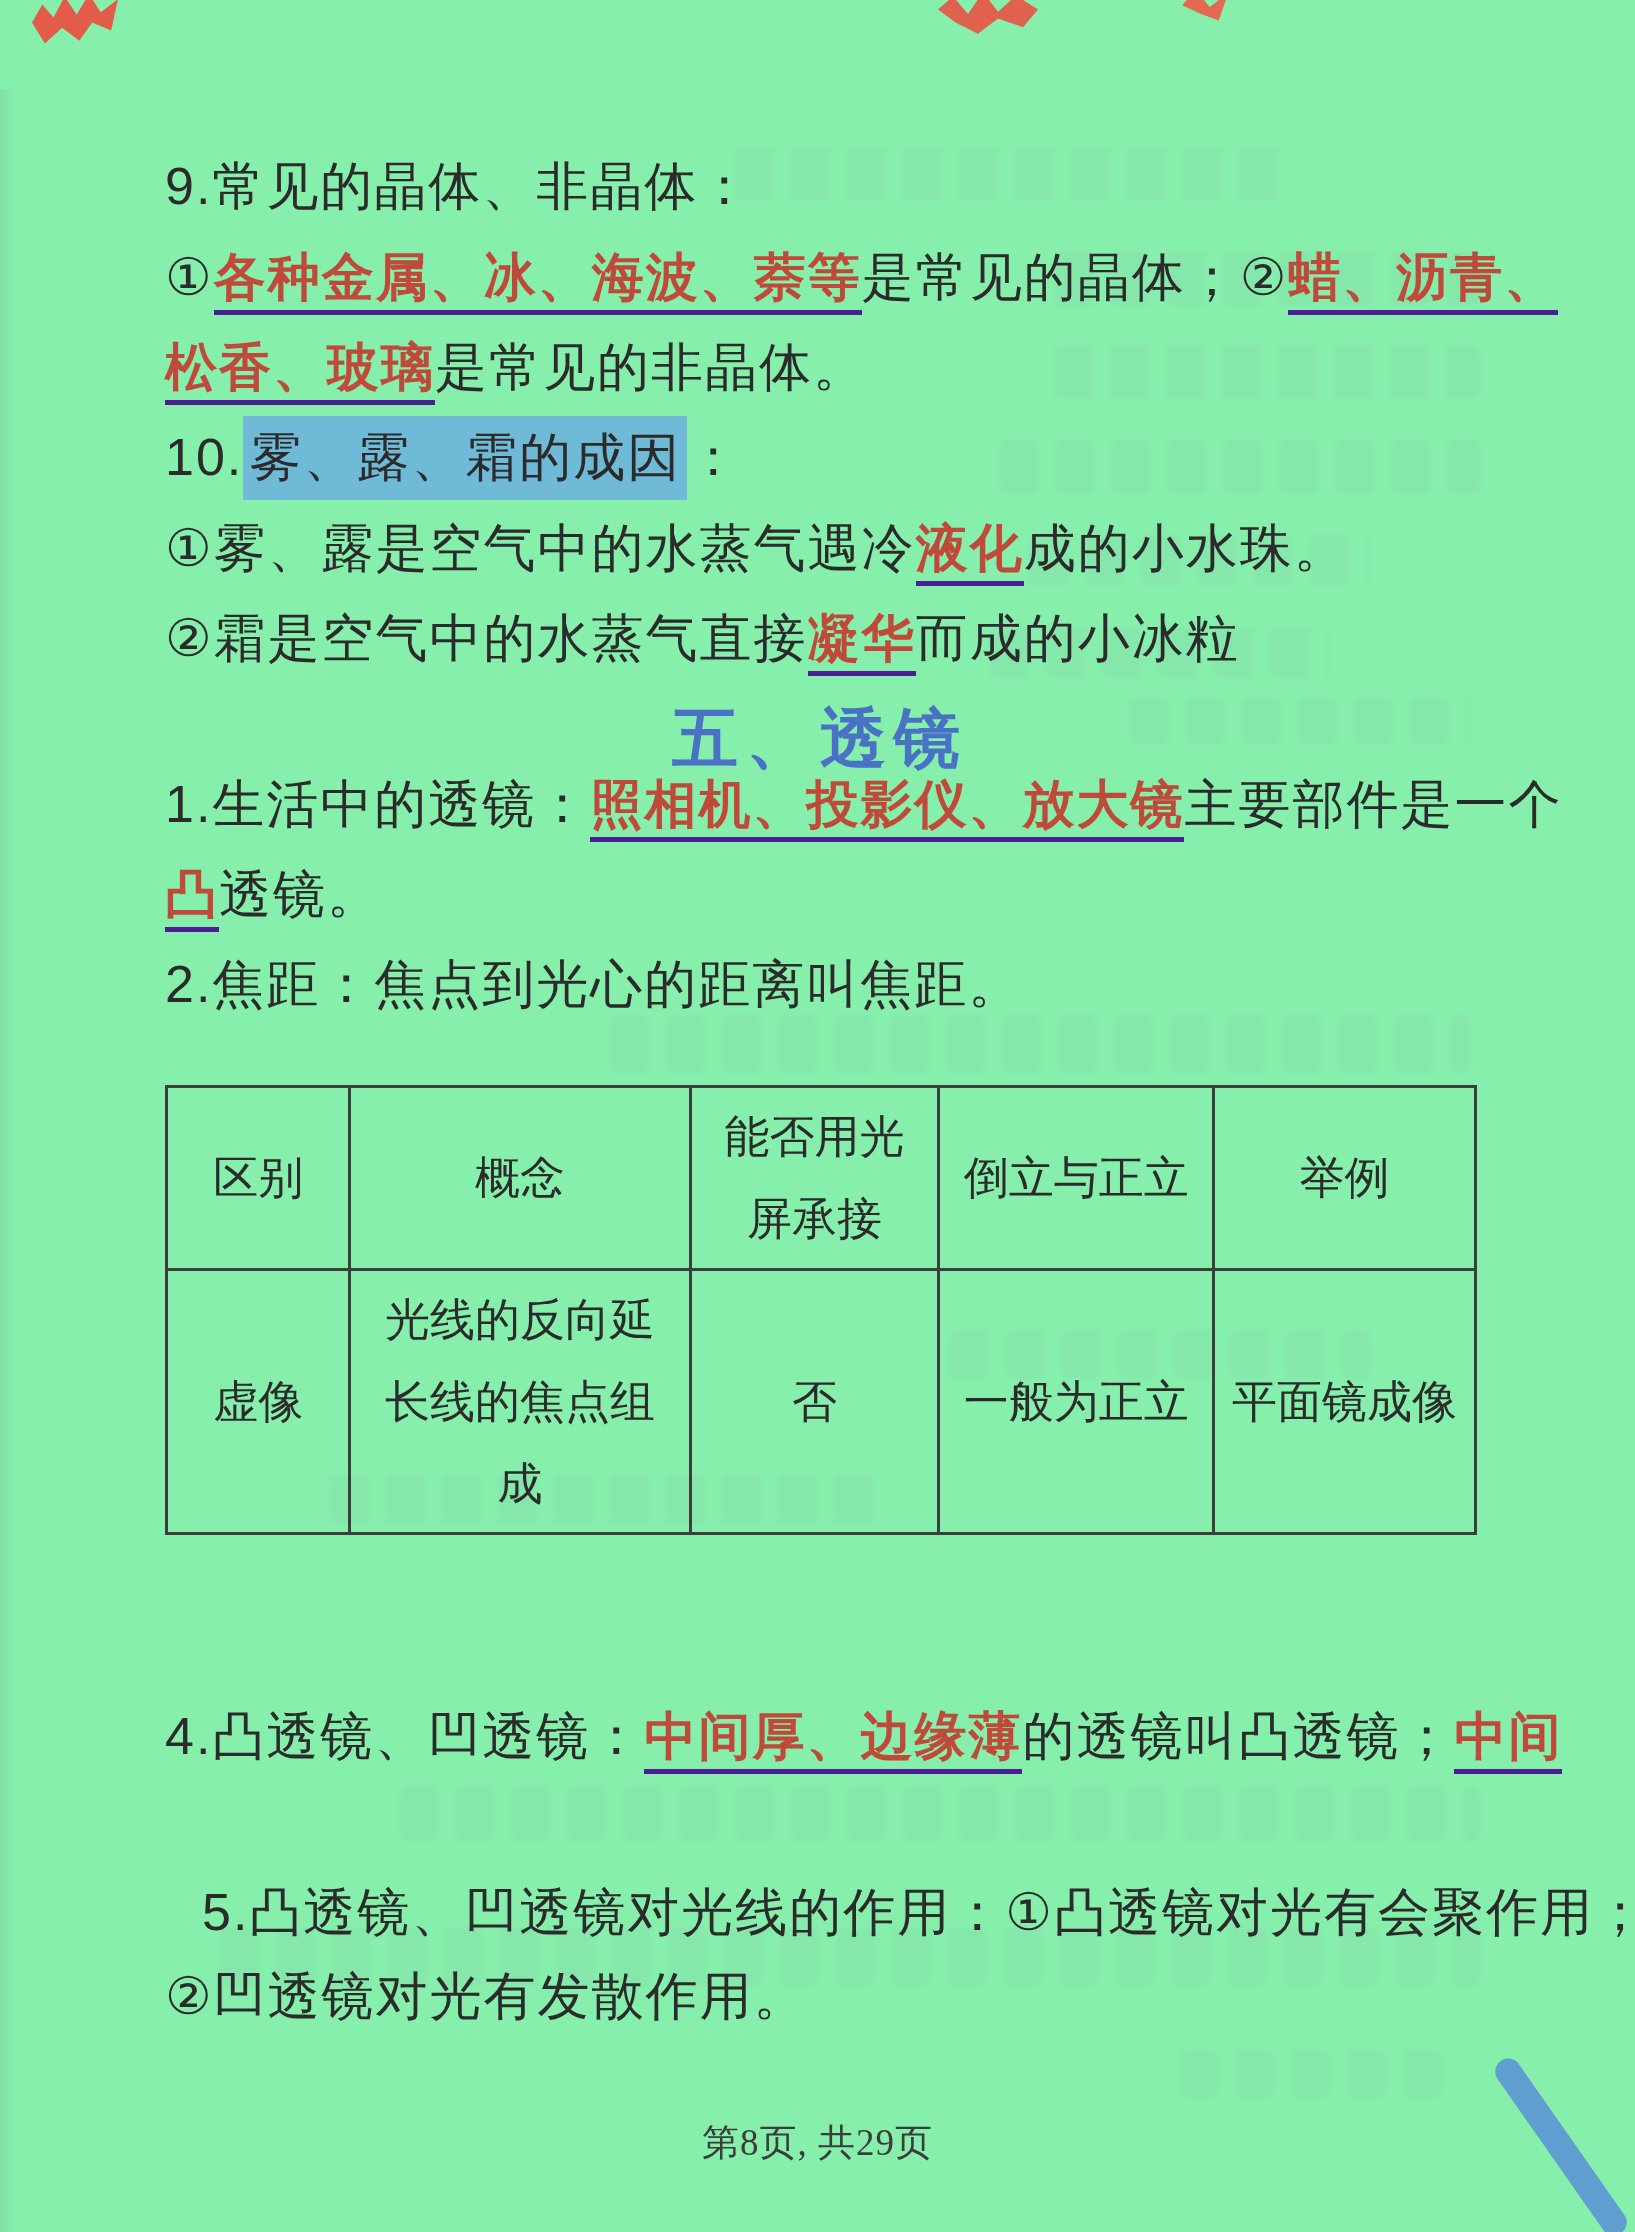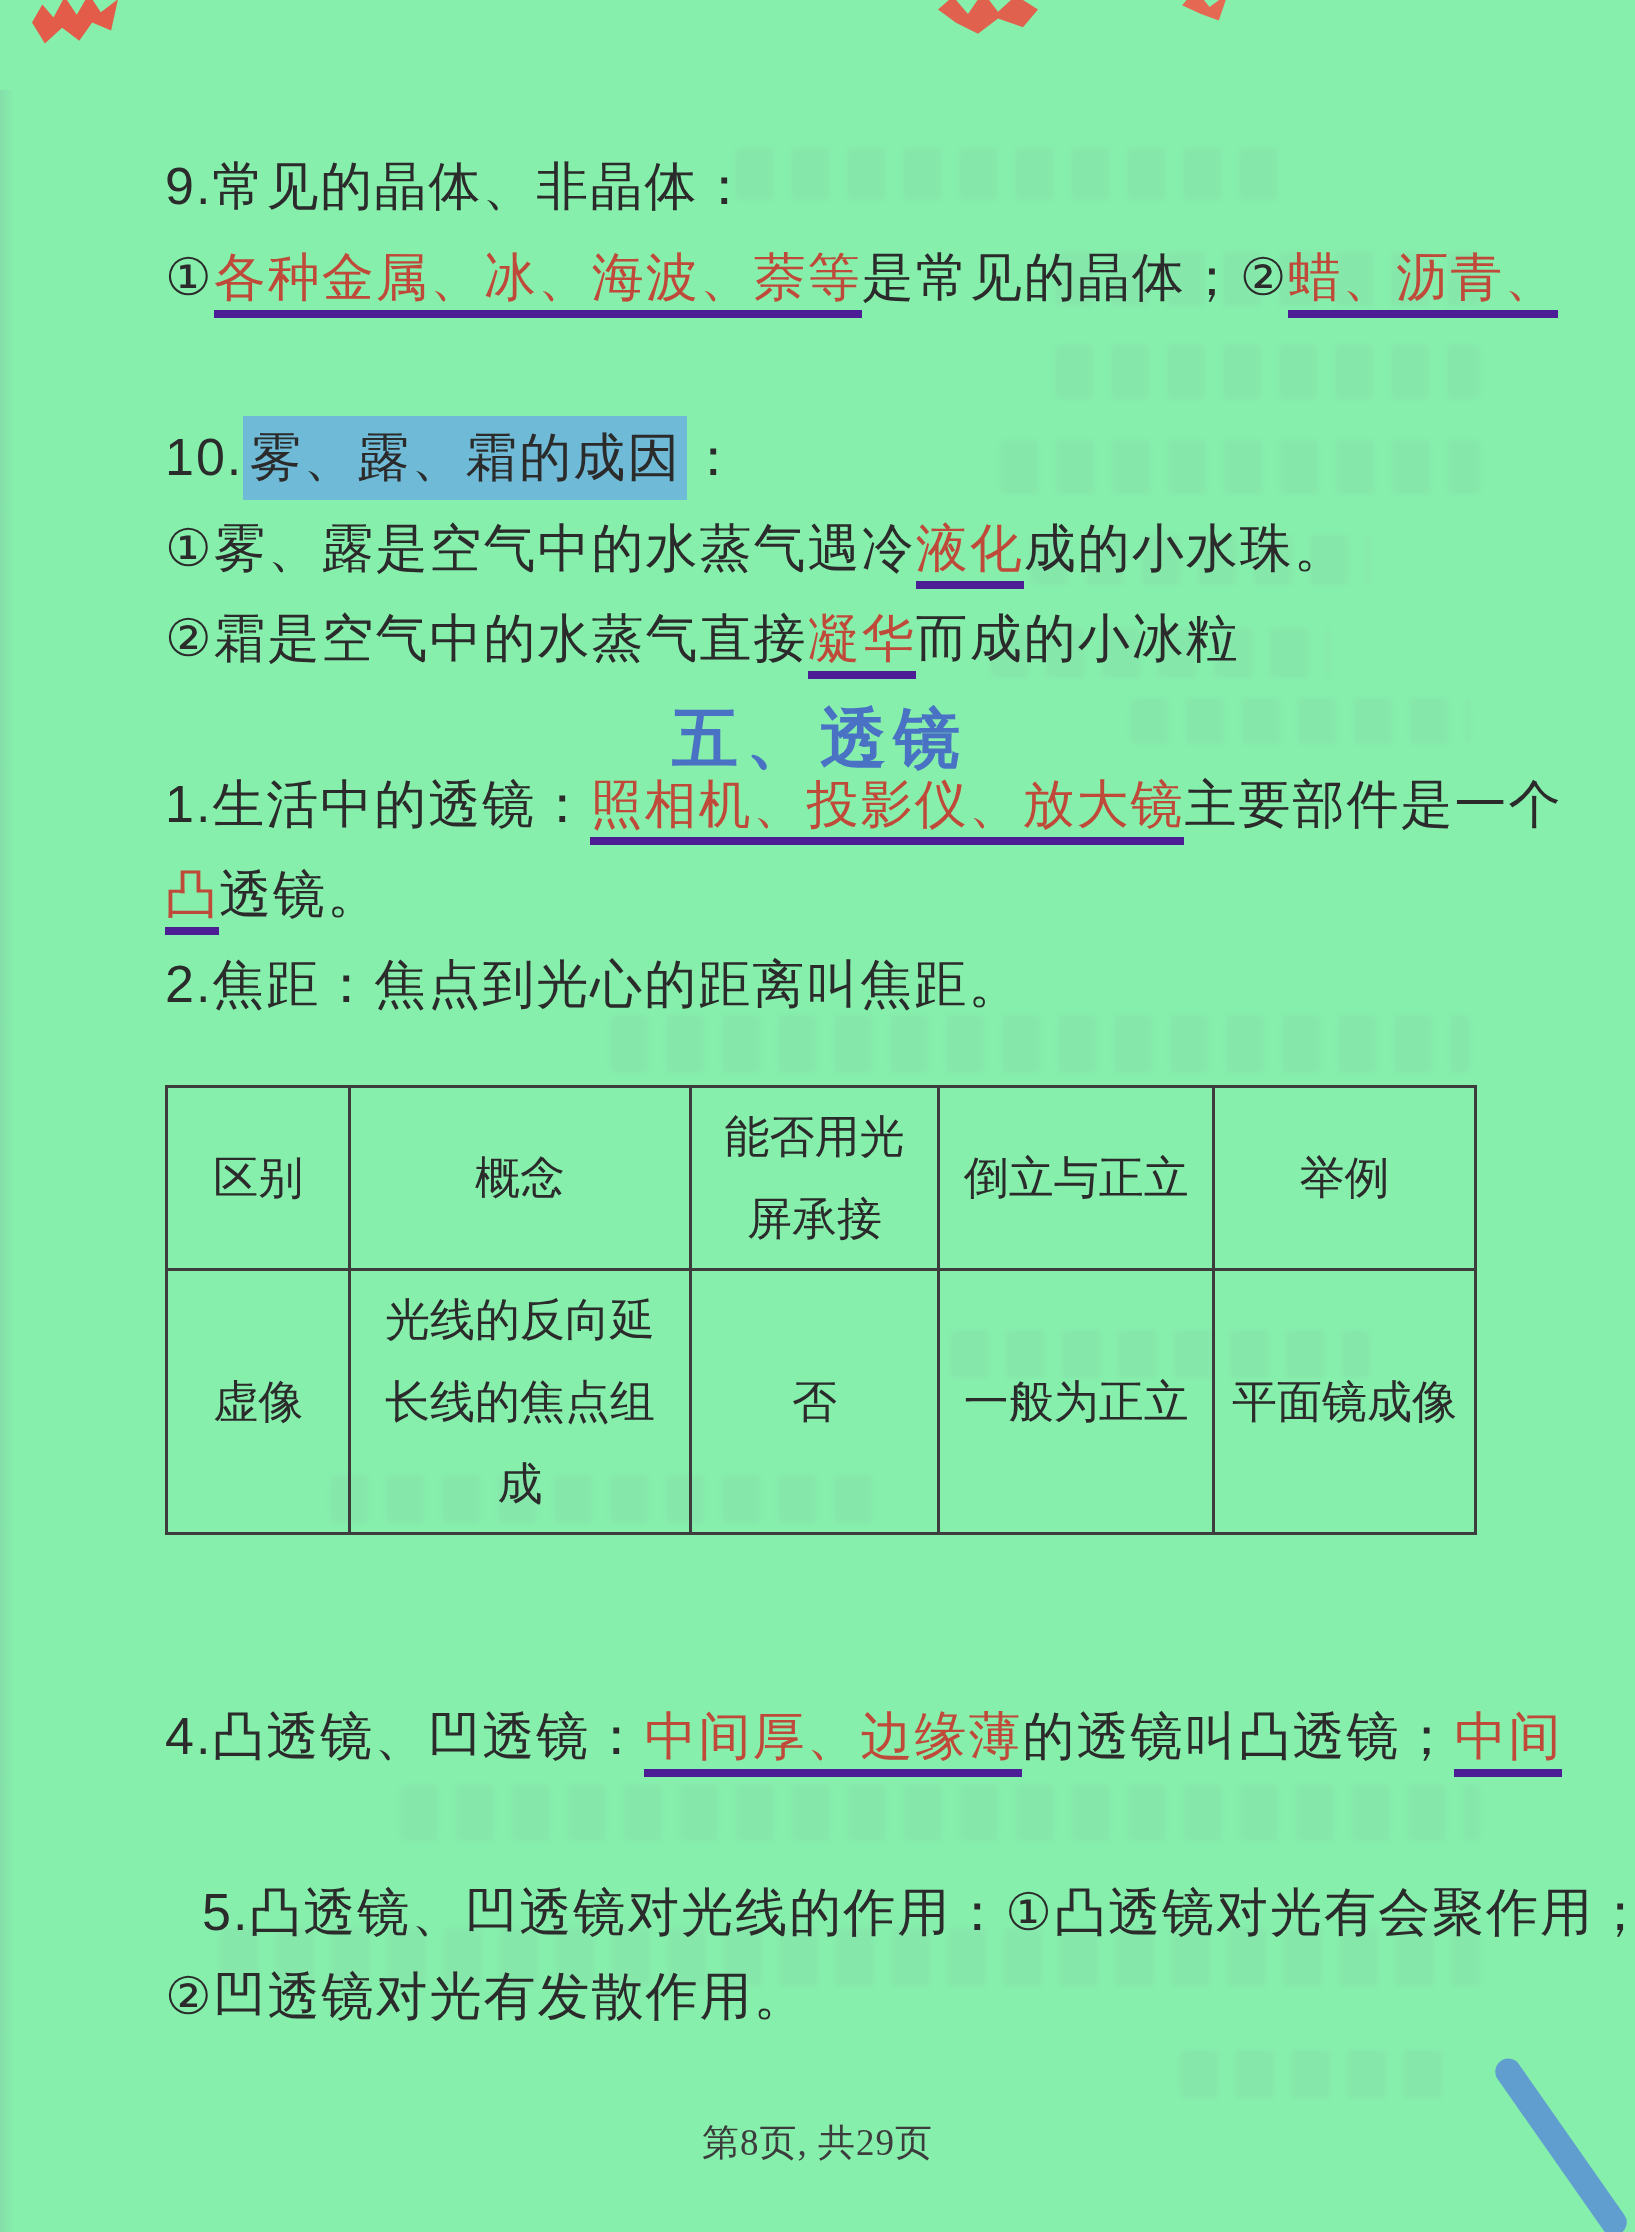--- a/index.html
+++ b/index.html
@@ -22,21 +22,21 @@
     clip-path:polygon(0 40%,15% 10%,30% 50%,45% 0,60% 45%,78% 8%,100% 40%,85% 80%,60% 60%,40% 95%,18% 70%);}
   .mark-orange-3{left:1182px;top:-10px;width:46px;height:34px;background:#e56853;
     clip-path:polygon(0 45%,30% 0,60% 50%,100% 10%,80% 90%,40% 70%);}
   .mark-blue{left:1548px;top:2042px;width:26px;height:210px;background:#5b8fd6;
     border-radius:14px;transform:rotate(-35deg);opacity:.85;}
   .ghost{position:absolute;filter:blur(2px);opacity:.42;border-radius:6px;
     background:repeating-linear-gradient(90deg,rgba(135,145,162,.20) 0 38px,rgba(135,145,162,0) 38px 56px);}
   
   .line{position:absolute;left:165px;font-size:52px;letter-spacing:2px;
     white-space:nowrap;color:#2b2b2b;}
-  .red{color:#c04a3a;font-weight:normal;border-bottom:8px solid #4c1d95;padding-bottom:4px;}
+  .red{color:#c04a3a;font-weight:bold;border-bottom:5px solid #4c1d95;padding-bottom:4px;}
   .hl{background:#6fbbd7;padding:12px 6px 14px 6px;}
   .heading{position:absolute;left:165px;width:1310px;text-align:center;
     color:#4a72c4;font-size:66px;font-weight:bold;letter-spacing:8px;margin-top:32px;}
   
   .tbl{position:absolute;left:165px;top:1085px;width:1312px;border-collapse:collapse;table-layout:fixed;}
   .tbl td,.tbl th{border:3px solid #3d3d3d;font-size:45px;font-weight:normal;
     text-align:center;vertical-align:middle;line-height:1.82;padding:8px 16px;
     word-break:break-all;color:#2b2b2b;background:transparent;}
   
   .footer{position:absolute;left:0;top:2118px;width:1635px;text-align:center;
@@ -66,20 +66,23 @@
   <div class="ghost" style="left:400px;top:1785px;width:1080px;height:56px;"></div>
   <div class="ghost" style="left:220px;top:1928px;width:1260px;height:58px;"></div>
   <div class="ghost" style="left:1180px;top:2050px;width:280px;height:48px;"></div>
 
   <div class="line" style="top:152px;">9.常见的晶体、非晶体：</div>
 
   <div class="line" style="top:243px;">
     <span>①</span><span class="red">各种金属、冰、海波、萘等</span><span>是常见的晶体；②</span><span class="red">蜡、沥青、</span>
   </div>
 
+  <div class="line" style="top:333px;">
+    <span class="red">松香、玻璃</span><span>是常见的非晶体。</span>
+  </div>
 
   <div class="line" style="top:423px;">
     <span>10.</span><span class="hl">雾、露、霜的成因</span><span>：</span>
   </div>
 
   <div class="line" style="top:604px;">
     <span>②霜是空气中的水蒸气直接</span><span class="red">凝华</span><span>而成的小冰粒</span>
   </div>
 
   <div class="line" style="top:514px;">

